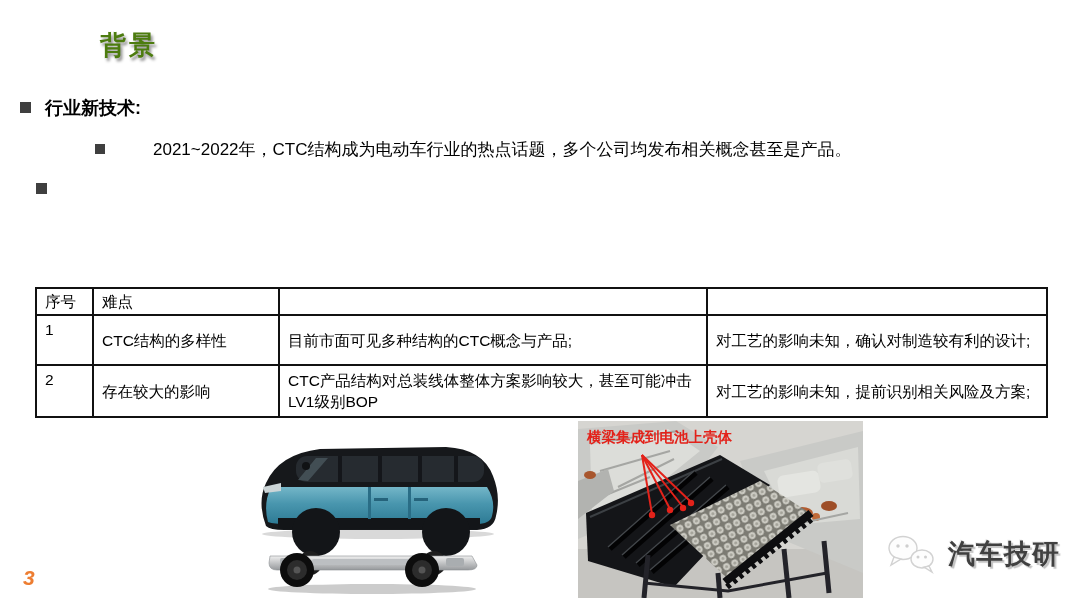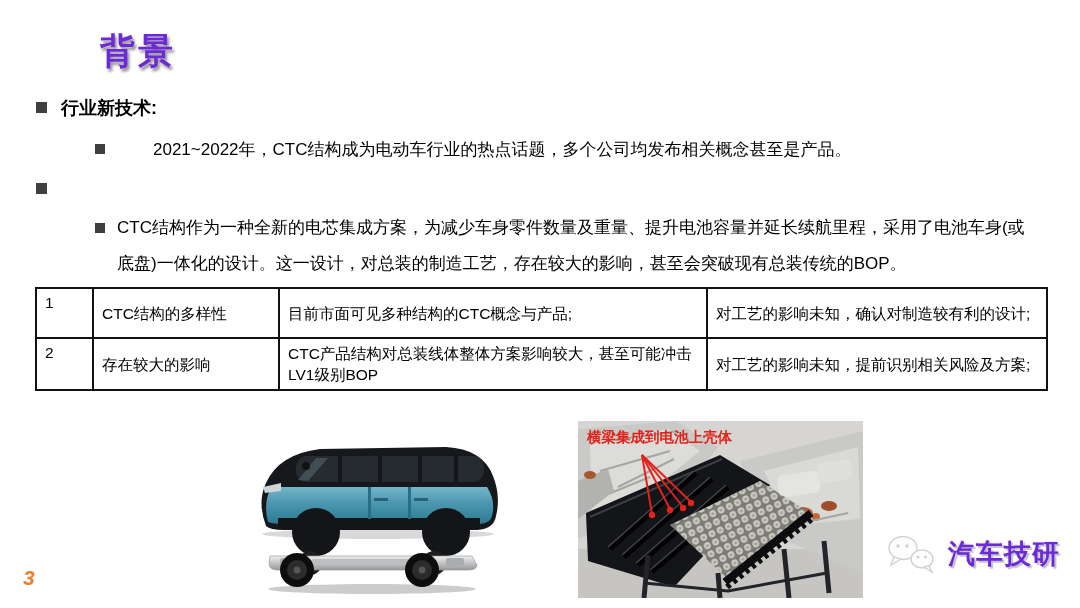--- a/index.html
+++ b/index.html
@@ -4,21 +4,21 @@
 <style>
   * { margin:0; padding:0; box-sizing:border-box; }
   html,body { background:#888; }
   .slide {
     position:relative; width:1080px; height:608px; margin:0 auto;
     background:#ffffff; overflow:hidden;
     font-family:"Liberation Sans","DejaVu Sans",sans-serif; color:#000;
   }
   .title {
     position:absolute; left:100px; top:28px;
-    font-size:35px; font-weight:bold; letter-spacing:3px; color:#6d28d9;
+    font-size:26px; font-weight:bold; letter-spacing:3px; color:#4d7c0f;
     text-shadow:2px 3px 3px rgba(0,0,0,0.45);
   }
   .bullet-row { position:absolute; display:flex; align-items:flex-start; }
   .sq { flex:0 0 auto; background:#3f3f3f; display:inline-block; }
   .sq-l1 { width:11px; height:11px; margin:5px 14px 0 0; }
   .sq-l2 { width:10px; height:10px; margin:5px 12px 0 0; }
   .b-l1 { font-size:18px; font-weight:bold; line-height:22px; }
   .b-l2 { font-size:17px; line-height:22px; }
   .b-l2-multi { font-size:17px; line-height:36px; width:915px; }
   table.risk {
@@ -33,61 +33,63 @@
   table.risk tr.hdr td { height:26px; padding:2px 8px; }
   table.risk tr.r1 td { height:50px; }
   table.risk tr.r2 td { height:52px; }
   .img-left { position:absolute; left:250px; top:436px; }
   .img-right { position:absolute; left:578px; top:421px; }
   .watermark {
     position:absolute; left:884px; top:532px; display:flex; align-items:center;
   }
   .wm-text {
     font-size:27px; font-weight:bold; letter-spacing:1px; margin-left:8px;
-    color:#6d28d9; text-shadow:2px 2px 1px #c2c2c2, -1px -1px 0 #efefef;
+    color:#404040; text-shadow:2px 2px 1px #c2c2c2, -1px -1px 0 #efefef;
   }
   .page-num {
     position:absolute; left:23px; top:566px;
     font-size:21px; font-style:italic; font-weight:bold; color:#ED7D31;
   }
 </style>
 </head>
 <body>
 
 <div class="slide">
 
   <div class="title">背景</div>
 
-  <div class="bullet-row" style="left:36px; top:97px;">
+  <div class="bullet-row" style="left:20px; top:97px;">
     <span class="sq sq-l1"></span>
     <span class="b-l1">行业新技术:</span>
   </div>
 
   <div class="bullet-row" style="left:95px; top:139px;gap:36px;">
     <span class="sq sq-l2"></span>
     <span class="b-l2">2021~2022年，CTC结构成为电动车行业的热点话题，多个公司均发布相关概念甚至是产品。</span>
   </div>
 
   <div class="bullet-row" style="left:36px; top:178px;">
     <span class="sq sq-l1"></span>
   </div>
 
-  <div class="bullet-row" style="left:95px; top:210px;">
-    <span class="sq sq-l2" style="margin-top:13px;"></span>
-    <span class="b-l2-multi">CTC结构作为一种全新的电芯集成方案，为减少车身零件数量及重量、提升电池容量并延长续航里程，采用了电池车身(或底盘)一体化的设计。这一设计，对总装的制造工艺，存在较大的影响，甚至会突破现有总装传统的BOP。</span>
-  </div>
 
   <table class="risk">
     <colgroup>
         <col style="width:57px">
         <col style="width:186px">
         <col style="width:428px">
         <col style="width:340px">
       </colgroup>
     <tbody>
+        <tr class="hdr">
+      <td>序号</td>
+      <td>难点</td>
+      <td></td>
+      <td></td>
+    </tr>
     <tr class="r1">
       <td style="vertical-align:top;">1</td>
       <td>CTC结构的多样性</td>
       <td>目前市面可见多种结构的CTC概念与产品;</td>
       <td>对工艺的影响未知，确认对制造较有利的设计;</td>
     </tr>
     <tr class="r2">
       <td style="vertical-align:top;">2</td>
       <td>存在较大的影响</td>
       <td>CTC产品结构对总装线体整体方案影响较大，甚至可能冲击LV1级别BOP</td>

